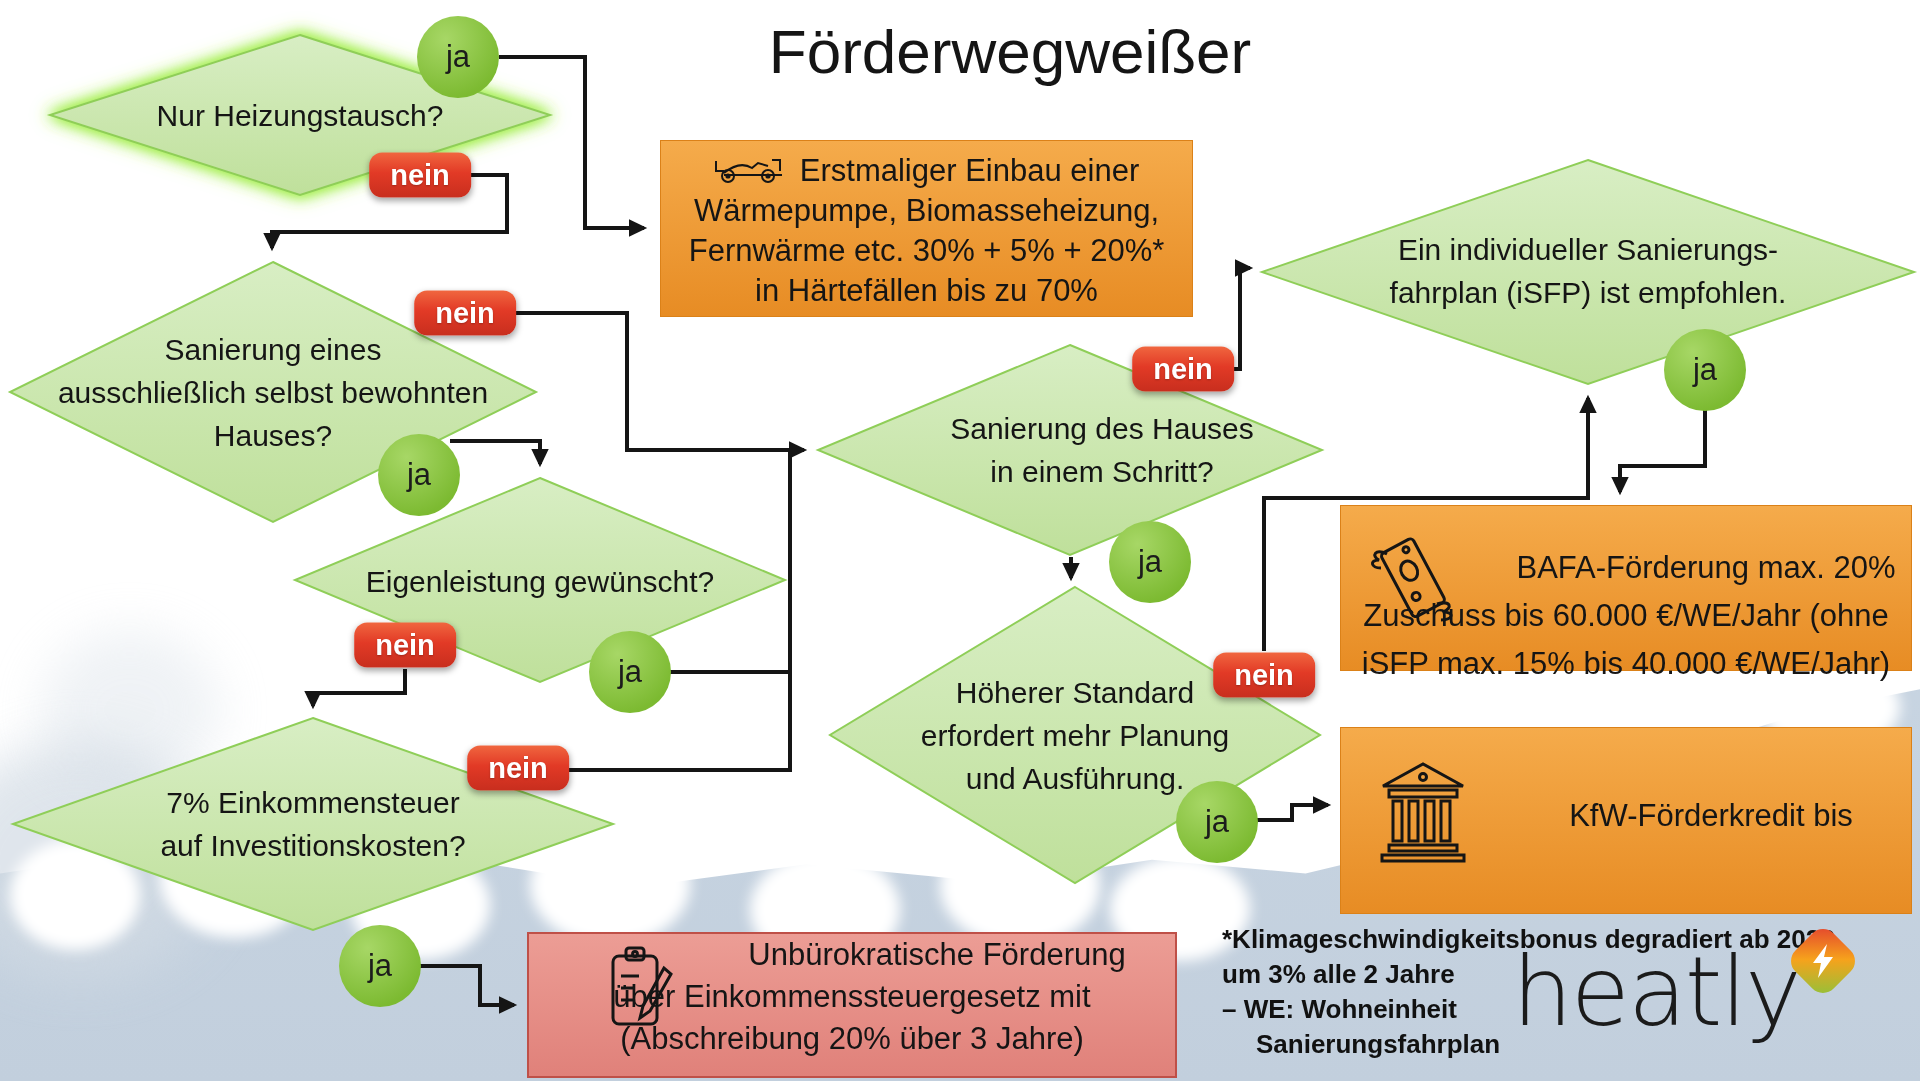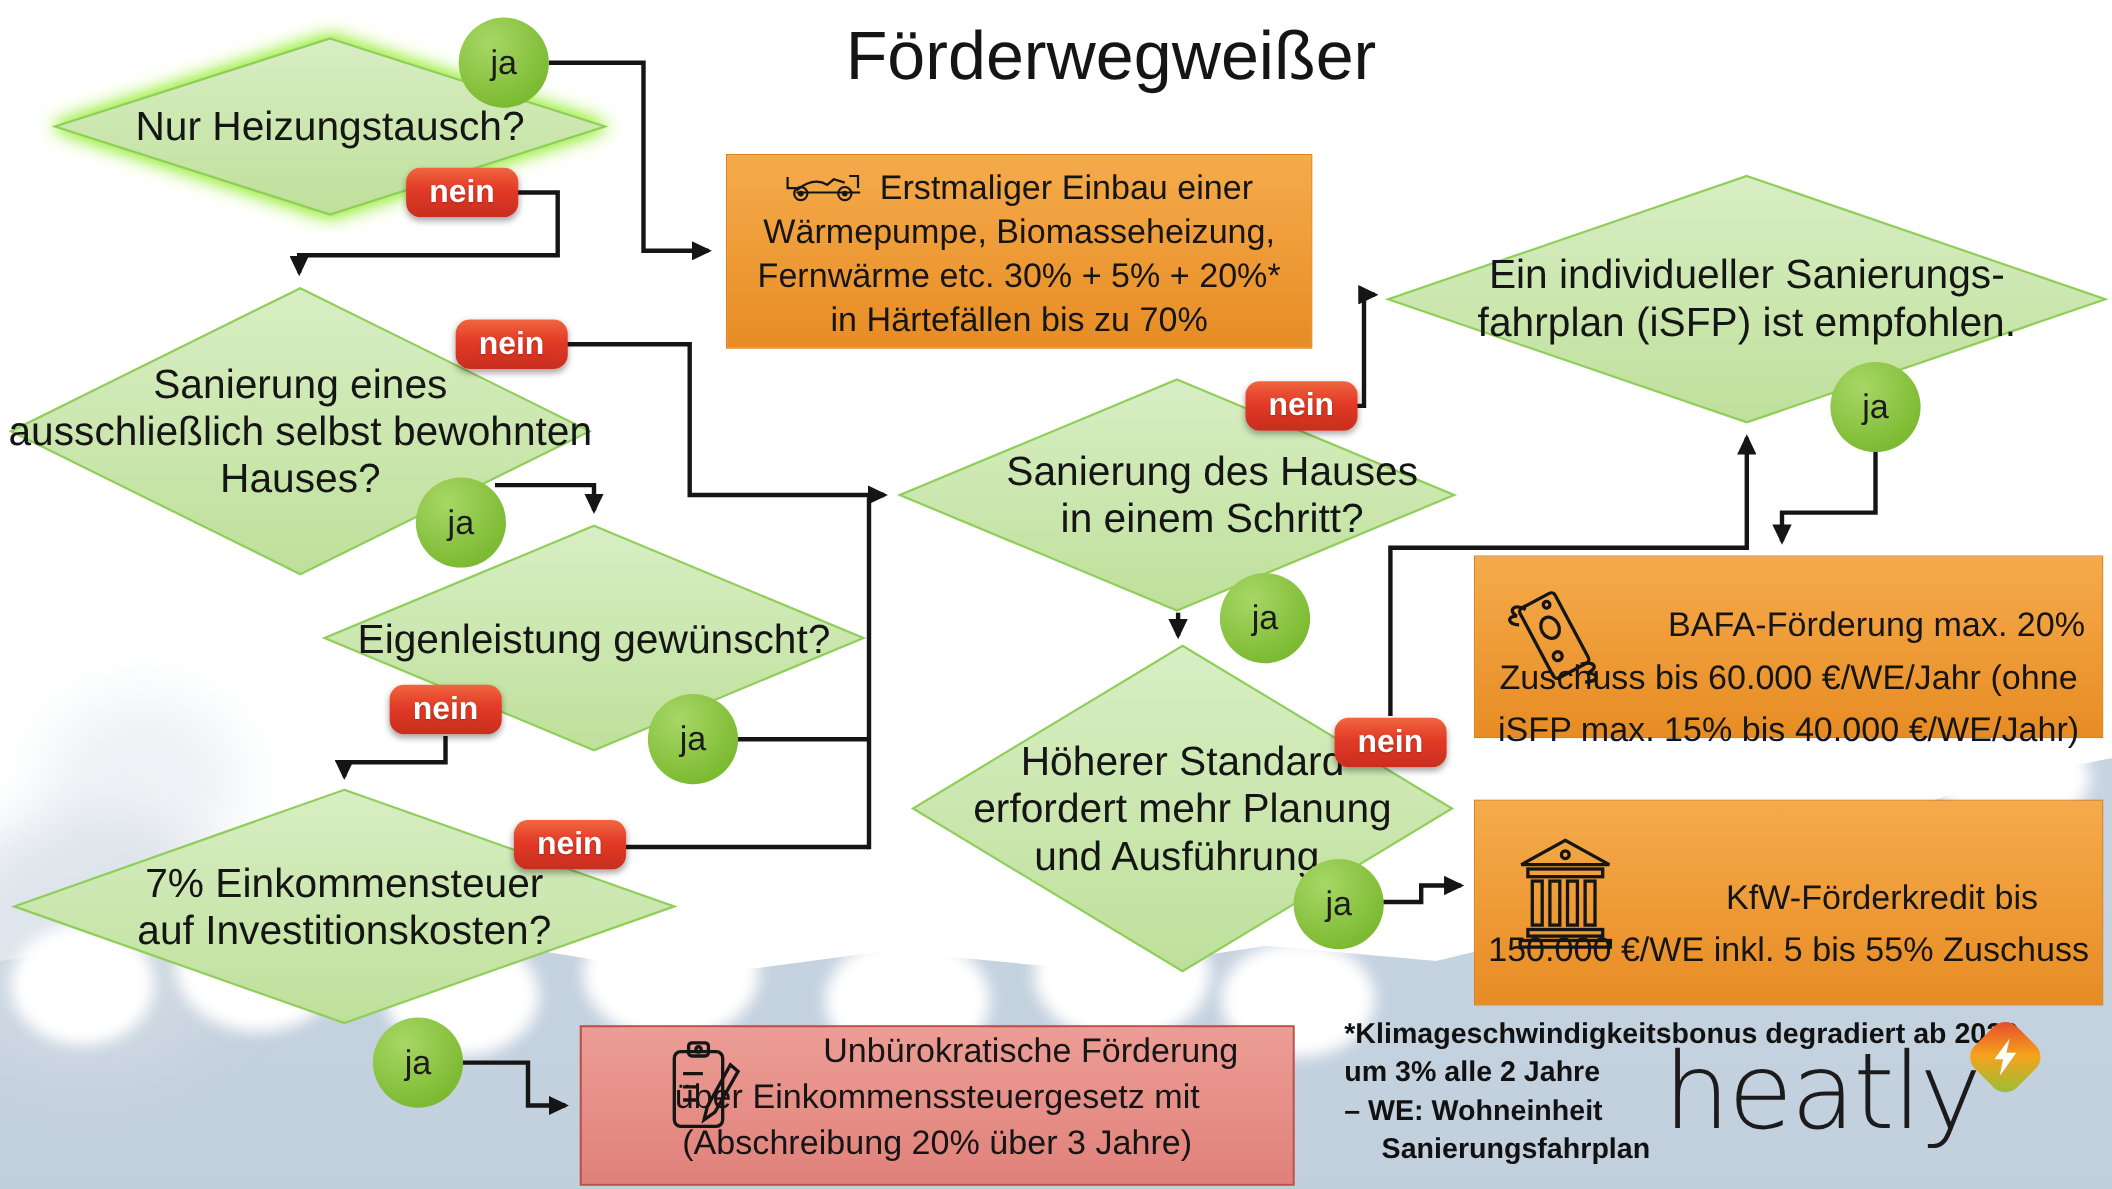--- a/index.html
+++ b/index.html
@@ -6,21 +6,21 @@
   #canvas{position:relative;width:1920px;height:1081px;overflow:hidden;background:#ffffff;
           font-family:"Liberation Sans",sans-serif;color:var(--text,#151515);}
   
   #band{position:absolute;left:0;top:620px;width:1920px;height:461px;background:linear-gradient(180deg,var(--band,#c8d5e2),#c2cfdd);
         clip-path:polygon(0% 55%,8% 50%,15% 56%,24% 52%,33% 58%,42% 53%,52% 57%,60% 52%,68% 55%,75% 48%,82% 38%,88% 28%,94% 20%,100% 15%,100% 100%,0% 100%);}
   .blob{position:absolute;background:#ffffff;border-radius:50%;filter:blur(7px);}
   .gblob{position:absolute;background:#d2dbe4;border-radius:50%;filter:blur(24px);opacity:.7;}
   svg#wires{position:absolute;left:0;top:0;z-index:2;}
   .layer{position:absolute;left:0;top:0;width:1920px;height:1081px;z-index:3;}
   .node-text{position:absolute;transform:translate(-50%,-50%);width:600px;text-align:center;
-             font-size:37px;line-height:43px;color:var(--text,#151515);}
+             font-size:30px;line-height:43px;color:var(--text,#151515);}
   .ja{position:absolute;width:82px;height:82px;border-radius:50%;transform:translate(-50%,-50%);
       background:radial-gradient(circle at 35% 28%,var(--yes-top,#a7d766),var(--yes-bottom,#7cba31) 75%);
       display:flex;align-items:center;justify-content:center;font-size:31px;color:var(--yes-text,#1c1c1c);}
   .nein{position:absolute;transform:translate(-50%,-50%);padding:6px 21px;border-radius:13px;
         background:linear-gradient(180deg,var(--no-top,#f0663f) 0%,var(--no-mid,#e23a26) 45%,var(--no-bottom,#c82e1e) 100%);
         color:var(--no-text,#fff);font-size:29px;font-weight:bold;box-shadow:0 3px 6px rgba(0,0,0,.35);
         text-shadow:0 1px 2px rgba(0,0,0,.25);}
   .obox{position:absolute;background:linear-gradient(180deg,var(--orange-top,#f5ab4b),var(--orange-bottom,#e78c24));
         border:1px solid var(--orange-border,#db8118);box-sizing:border-box;}
   .rbox{position:absolute;background:linear-gradient(180deg,var(--red-top,#ec9d95),var(--red-bottom,#e0817a));
@@ -194,21 +194,20 @@
           <rect x="12" y="34" width="68" height="7"></rect>
           <rect x="16" y="45" width="9" height="40"></rect>
           <rect x="32" y="45" width="9" height="40"></rect>
           <rect x="48" y="45" width="9" height="40"></rect>
           <rect x="64" y="45" width="9" height="40"></rect>
           <rect x="12" y="89" width="68" height="6"></rect>
           <rect x="5" y="99" width="82" height="6"></rect>
         </g>
       </svg>
       <div class="box-line" style="margin-left:170px;">KfW-Förderkredit bis</div>
-      <div class="box-line">150.000 €/WE inkl. 5 bis 55% Zuschuss</div>
     </div>
 
     <div class="rbox" style="left:527px;top:932px;width:650px;height:146px;padding-top:0;">
       <svg class="ic" style="left:80px;top:10px;" width="66" height="88" viewBox="0 0 66 88">
         <g fill="none" stroke="#151515" stroke-width="3">
           <rect x="4" y="12" width="44" height="68" rx="6"></rect>
           <rect x="17" y="4" width="18" height="12" rx="3"></rect>
           <circle cx="26" cy="10" r="2.4"></circle>
           <path d="M12 32 H30"></path>
             <path d="M12 44 H26"></path>

